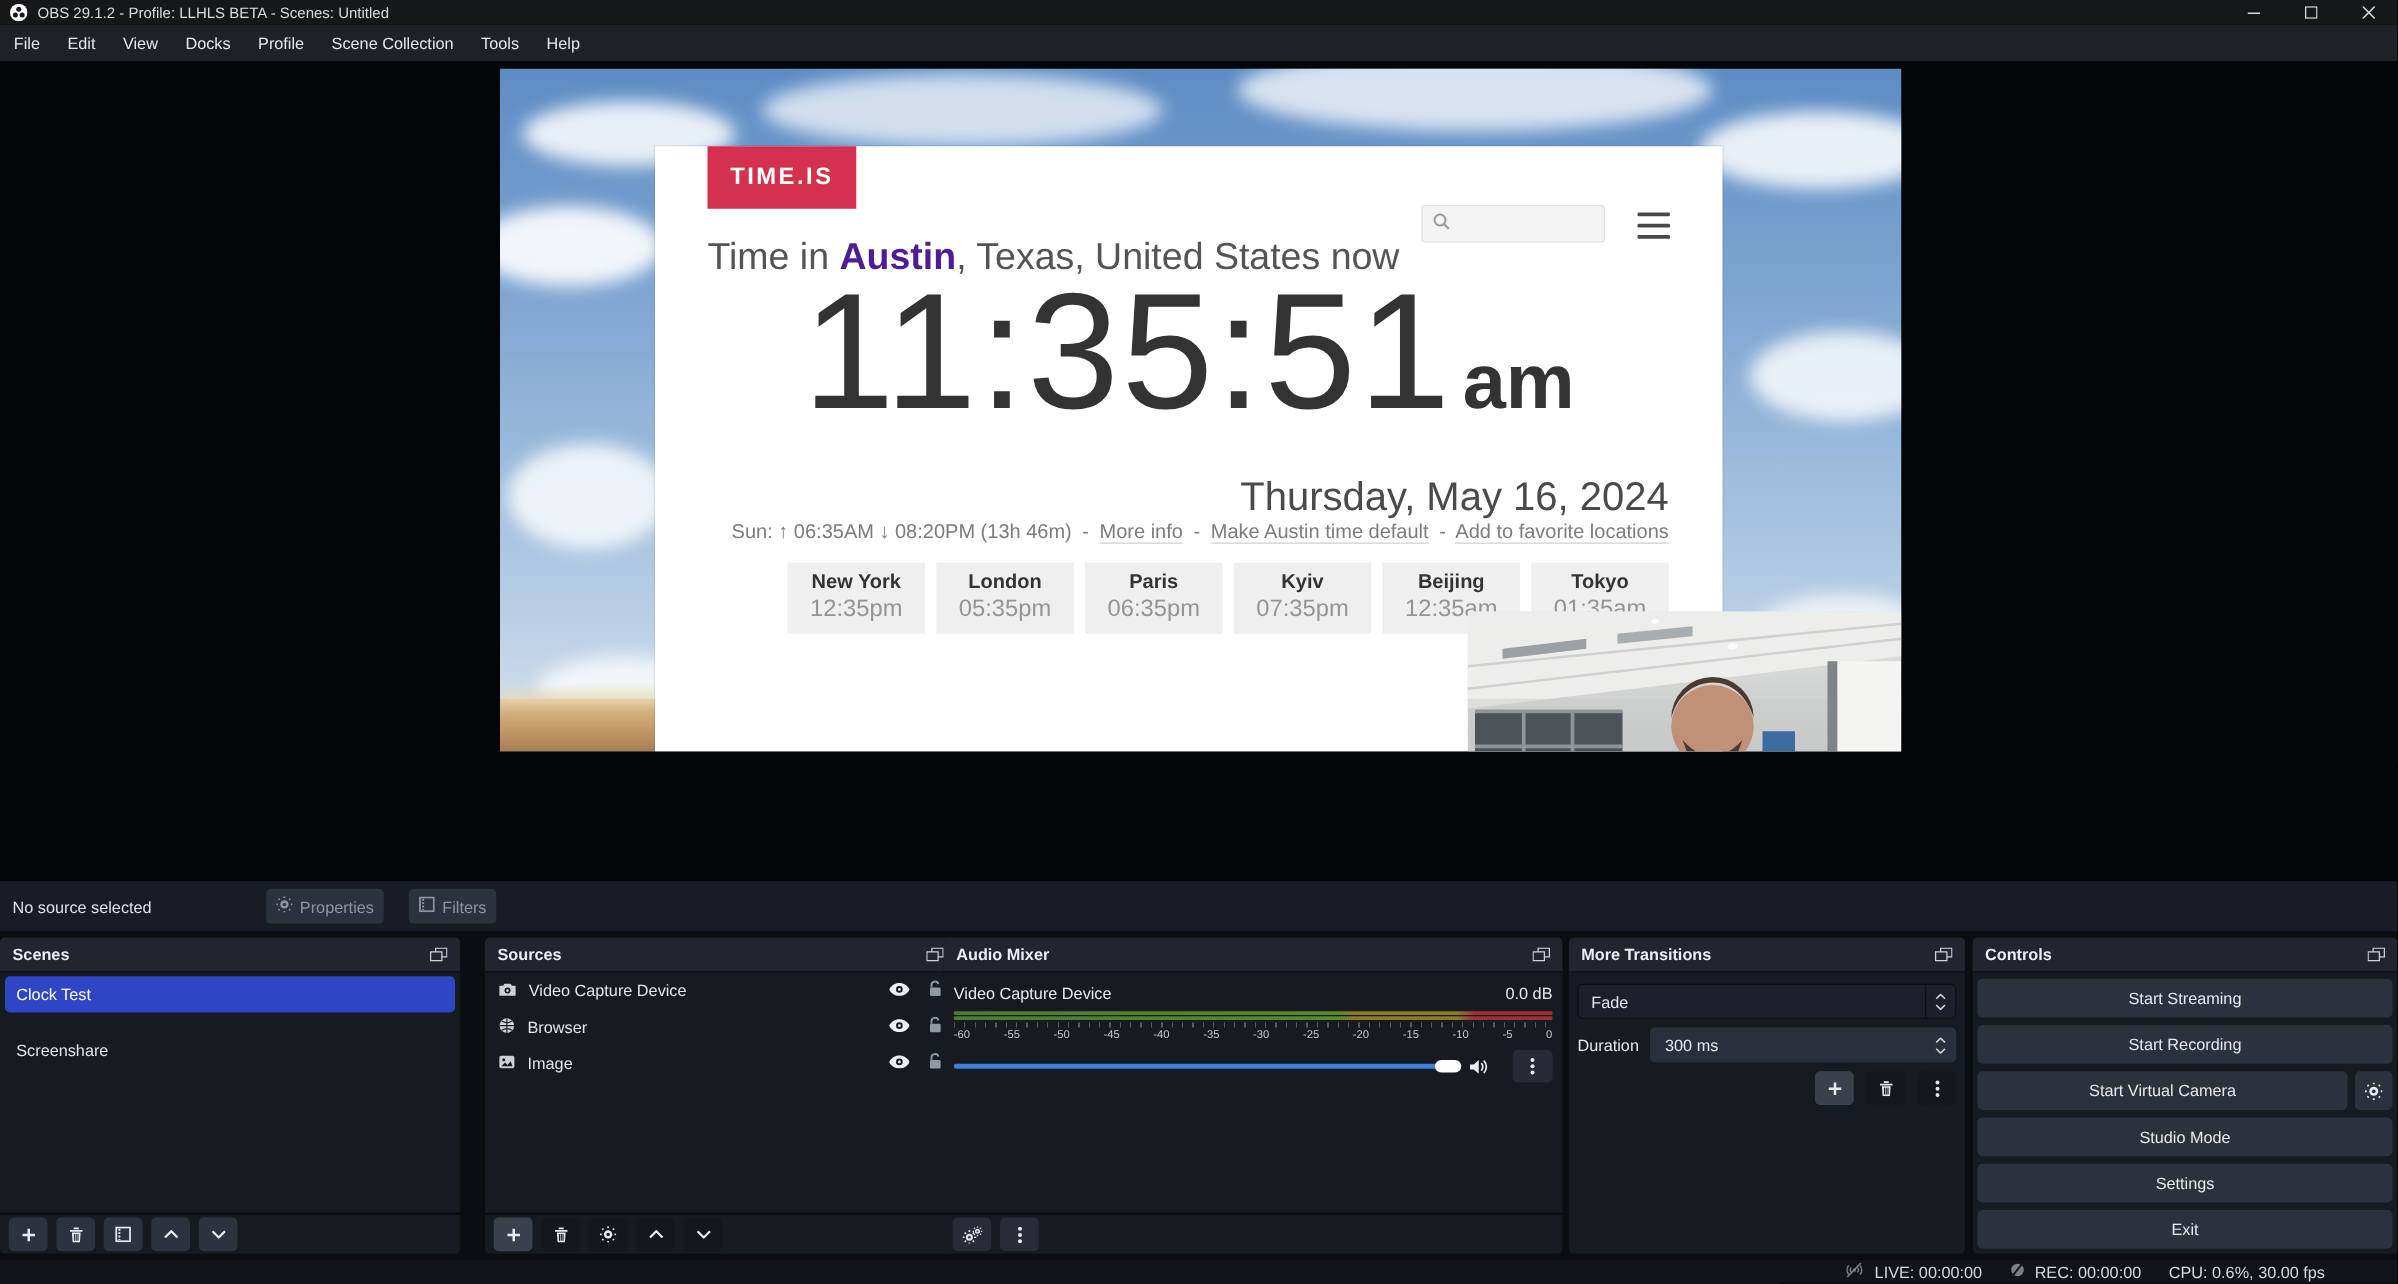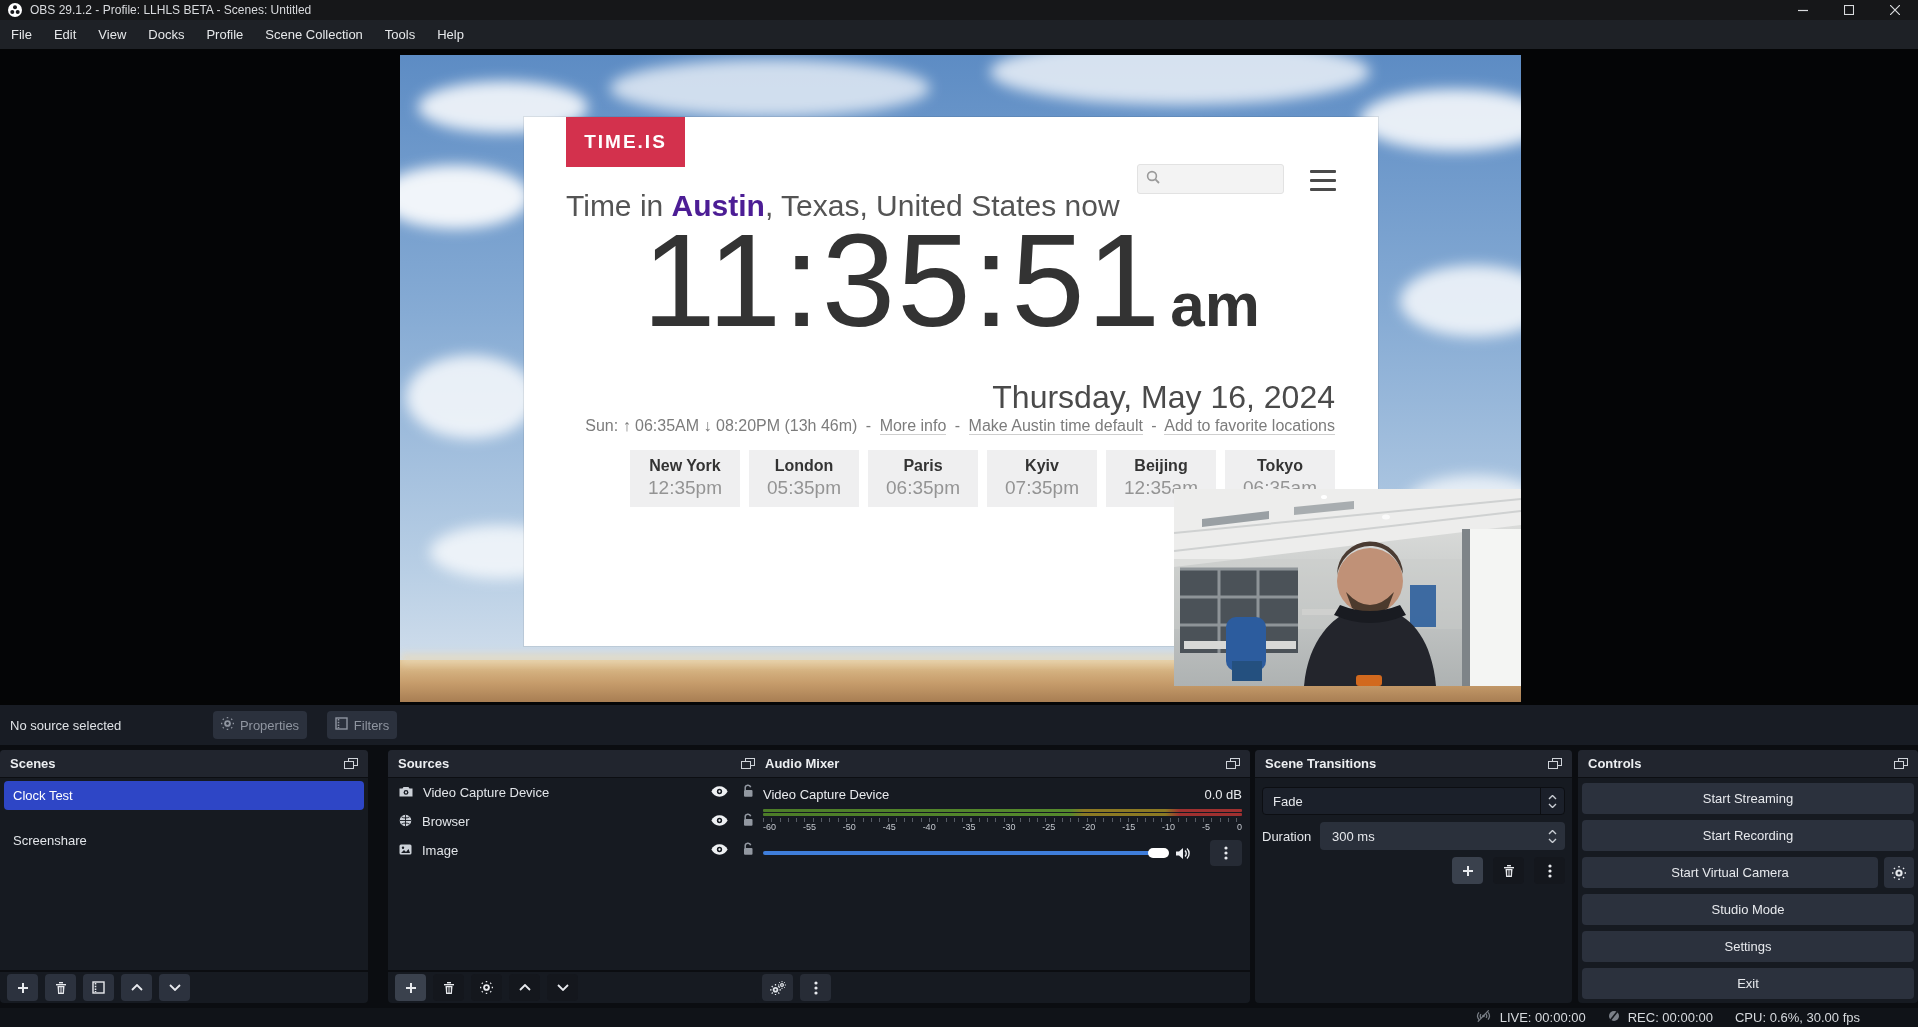--- a/index.html
+++ b/index.html
@@ -12,21 +12,21 @@
   .obs-logo{margin:0 8px 0 8px;display:flex;align-items:center}
   .win-controls{position:absolute;right:0;top:0;height:20px;display:flex}
   .win-btn{width:46px;height:20px;display:flex;align-items:center;justify-content:center;cursor:default}
 
   
   .menubar{position:absolute;left:0;top:20px;width:100%;height:29px;background:#1e2126;display:flex;align-items:center;color:#e6e8ea;font-size:13px}
   .menu-item{padding:0 11px;height:100%;display:flex;align-items:center}
 
   
   .canvas{position:absolute;left:0;top:49px;width:1918px;height:656px;background:#040506}
-  .scene{position:absolute;left:400px;top:6px;width:1121px;height:647px;overflow:hidden;
+  .scene{position:absolute;left:400px;top:6px;width:1121px;height:546px;overflow:hidden;
          background:linear-gradient(180deg,#5d8cc4 0%,#86abd4 40%,#b9cfe5 80%,#d9e3ee 100%)}
   .cloud{position:absolute;background:#ffffff;border-radius:50%;filter:blur(7px);opacity:.85}
   .c1{left:18px;top:26px;width:170px;height:52px}
   .c2{left:-20px;top:110px;width:150px;height:64px;opacity:.9}
   .c3{left:210px;top:4px;width:320px;height:58px;opacity:.7}
   .c4{left:590px;top:-16px;width:380px;height:66px;opacity:.75}
   .c5{left:960px;top:34px;width:190px;height:62px}
   .c6{left:6px;top:300px;width:130px;height:84px;opacity:.8}
   .c7{left:1000px;top:210px;width:150px;height:72px;opacity:.8}
   .c8{left:30px;top:470px;width:140px;height:54px;opacity:.75}
@@ -218,21 +218,21 @@
           <div class="city">
               <div class="cname">Kyiv</div>
               <div class="ctime">07:35pm</div>
             </div>
           <div class="city">
               <div class="cname">Beijing</div>
               <div class="ctime">12:35am</div>
             </div>
           <div class="city">
               <div class="cname">Tokyo</div>
-              <div class="ctime">06:35am</div>
+              <div class="ctime">01:35am</div>
             </div>
         </div>
       </div>
 
       <div class="webcam">
         <svg width="347" height="197" viewBox="0 0 347 197">
           <defs>
               <linearGradient id="wcbg" x1="0" y1="0" x2="0" y2="1">
                 <stop offset="0" stop-color="#e3e4e2"></stop>
                 <stop offset="1" stop-color="#aeb2b2"></stop>
@@ -512,21 +512,21 @@
             <circle cx="2" cy="2" r="1.6" fill="#e8eaee"></circle>
             <circle cx="2" cy="7" r="1.6" fill="#e8eaee"></circle>
             <circle cx="2" cy="12" r="1.6" fill="#e8eaee"></circle>
           </svg>
       </div>
     </div>
   </div>
 
   <div class="dock dock-transitions">
     <div class="dock-header">
-      <span>Scene Transitions</span>
+      <span>More Transitions</span>
       <span class="popout">
         <svg width="14" height="12" viewBox="0 0 14 12">
             <rect x="4.5" y="0.5" width="9" height="7" fill="none" stroke="#cfd3d9"></rect>
             <rect x="0.5" y="3.5" width="9" height="7" fill="#21252e" stroke="#cfd3d9"></rect>
           </svg>
       </span>
     </div>
     <div class="combo">
       <span>Fade</span>
       <span class="combo-spin">

